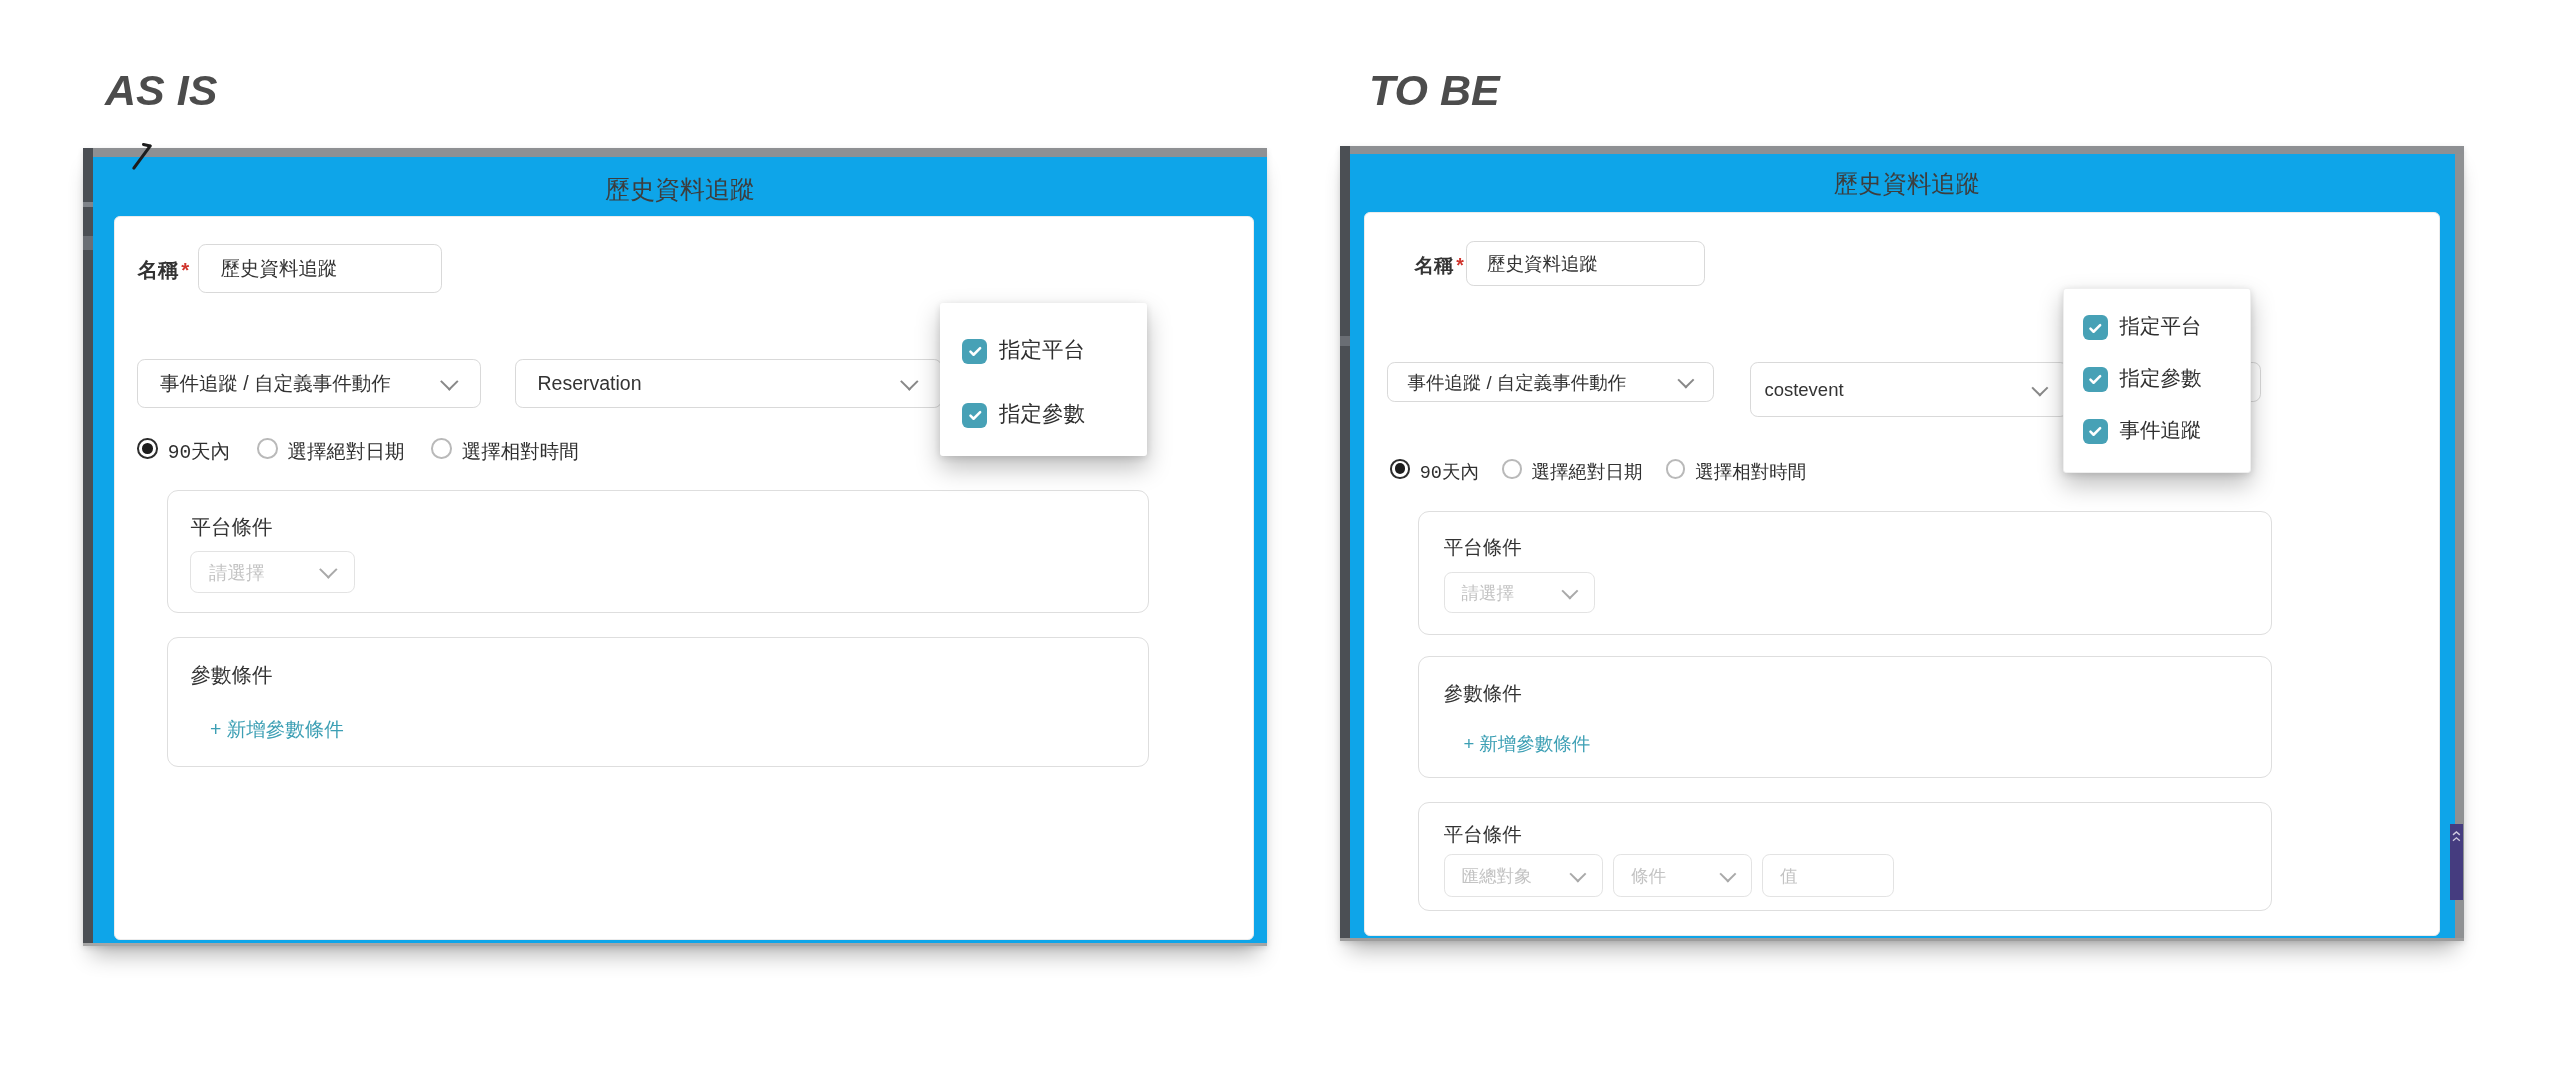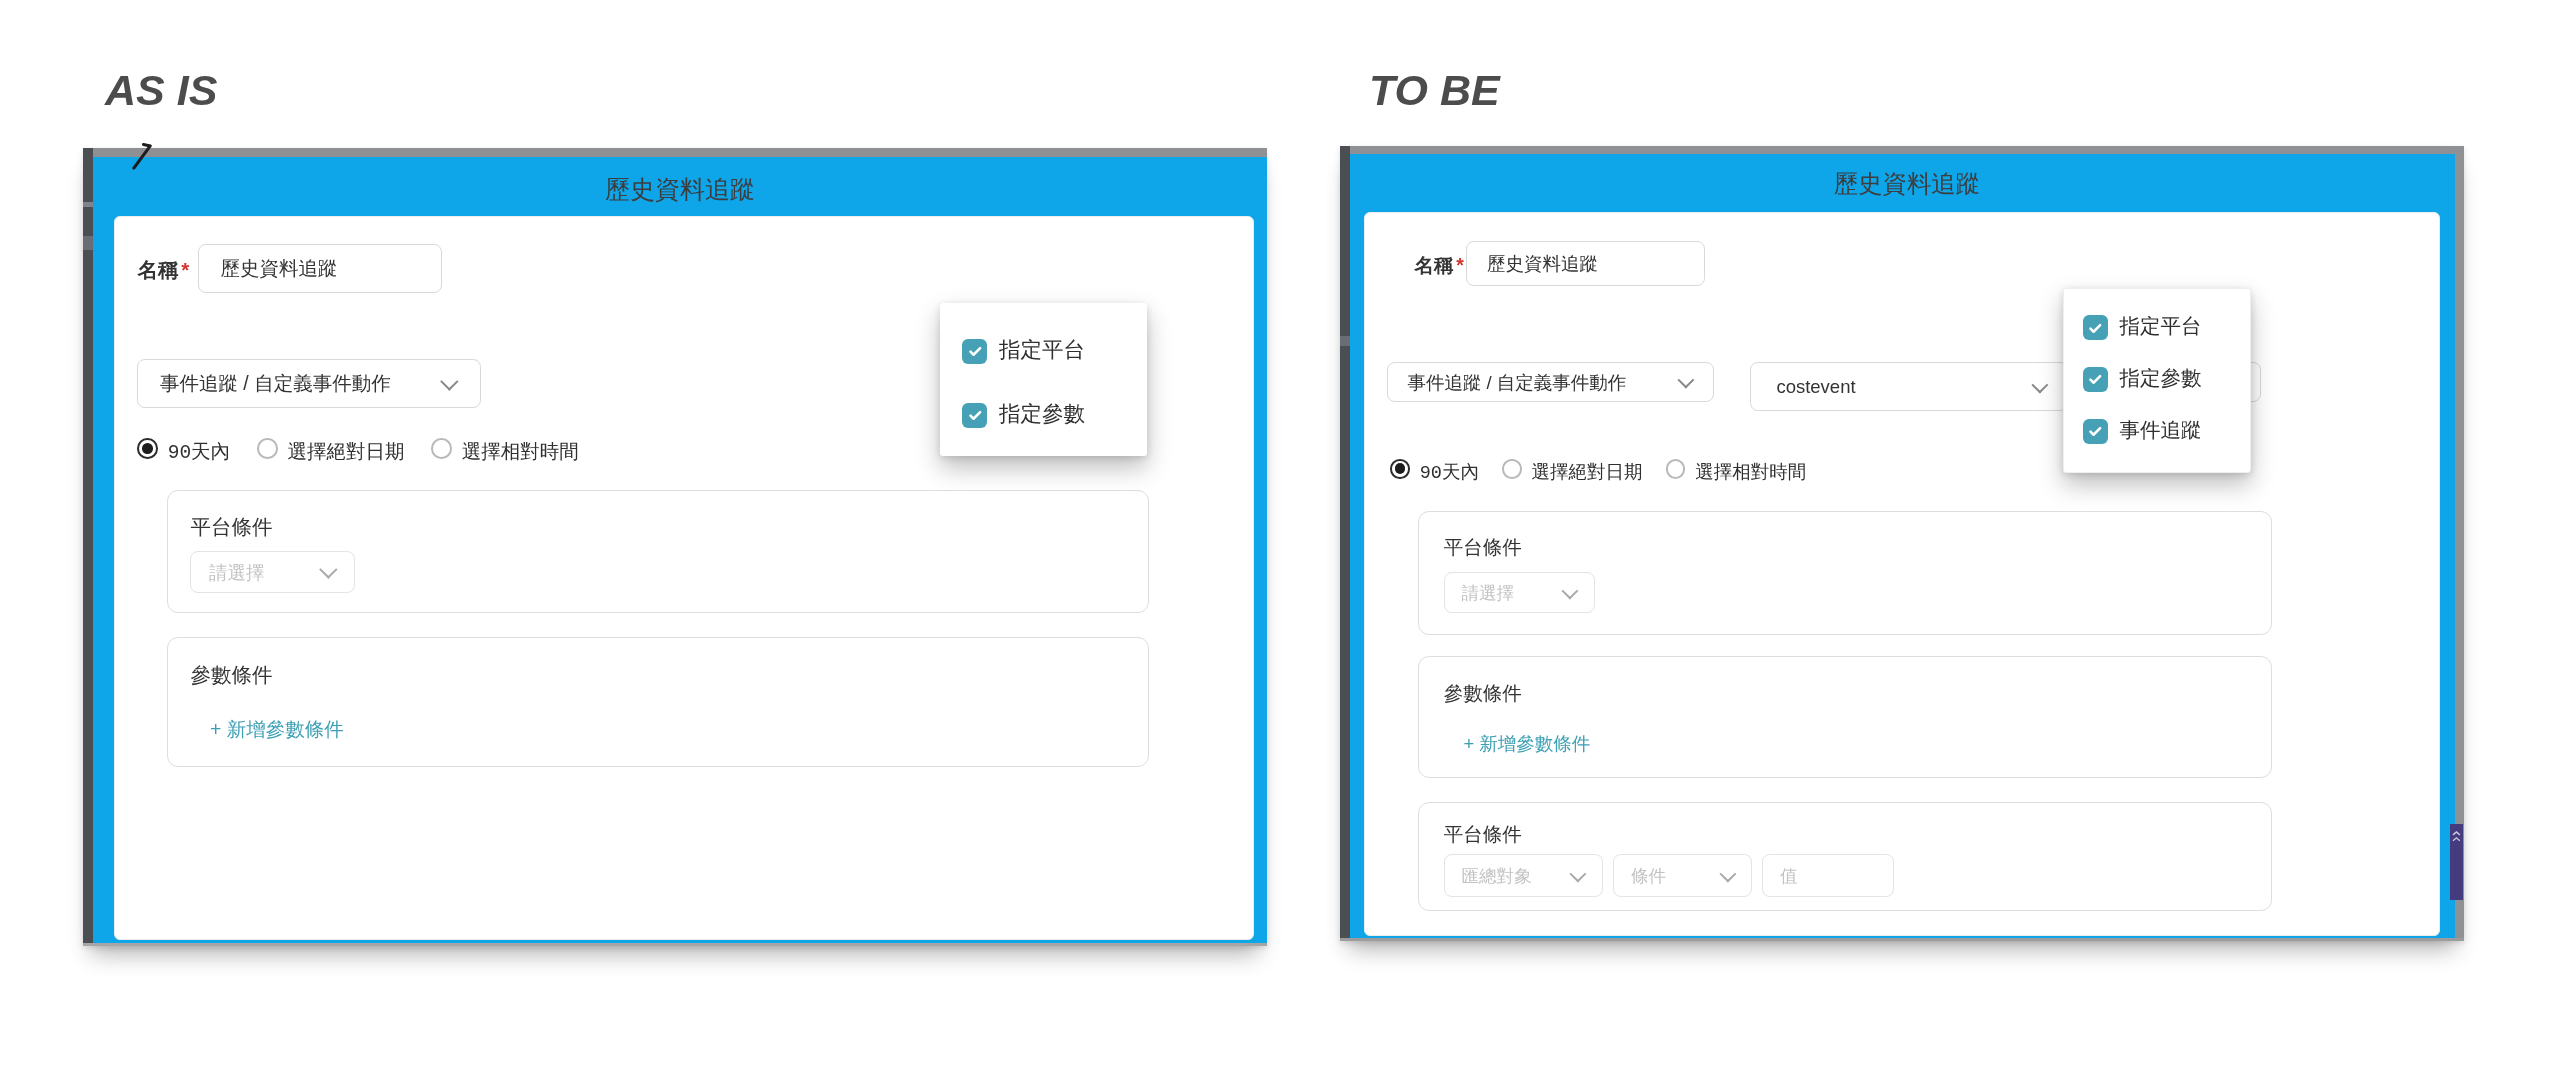--- a/index.html
+++ b/index.html
@@ -76,20 +76,24 @@
         <span class="lbl">名稱</span><span class="req">*</span>
       </div>
       <div class="input" style="left:83px;top:27px;width:244px;height:49px;padding-left:21.5px;font-size:19.5px;">
         <span>歷史資料追蹤</span>
       </div>
 
       <div class="select" style="left:22.4px;top:142px;width:344px;height:49px;padding-left:21.5px;font-size:19.5px;">
         <span>事件追蹤 / 自定義事件動作</span>
         <span class="chev" style="right:25px;"></span>
       </div>
+      <div class="select" style="left:400px;top:142px;width:427px;height:49px;padding-left:21.5px;font-size:19.5px;">
+        <span>Reservation</span>
+        <span class="chev" style="right:25px;"></span>
+      </div>
 
       <div class="popup" style="left:825px;top:86px;width:207px;height:153px;">
         <div class="pop-item" style="top:32px;left:22.4px;">
           <span class="cb">
             <svg width="16.6" height="16.6" viewBox="0 0 24 24">
                 <path d="M5 12.5l4.5 4.5L19 7.5" stroke="#fff" stroke-width="3.6" fill="none" stroke-linecap="round" stroke-linejoin="round"></path>
               </svg>
           </span>
           <span class="pop-lab">指定平台</span>
         </div>
@@ -150,21 +154,21 @@
         <span class="lbl">名稱</span><span class="req">*</span>
       </div>
       <div class="input" style="left:101px;top:28px;width:239px;height:45px;padding-left:19.5px;font-size:18.5px;">
         <span>歷史資料追蹤</span>
       </div>
 
       <div class="select" style="left:21.5px;top:149px;width:327px;height:40px;padding-left:19.5px;font-size:18.5px;">
         <span>事件追蹤 / 自定義事件動作</span>
         <span class="chev" style="right:21.5px;width:9.8px;height:9.8px;margin-top:-7.8px;"></span>
       </div>
-      <div class="select" style="left:385px;top:149px;width:318px;height:49px;padding-left:25px;font-size:18.5px;">
+      <div class="select" style="left:385px;top:149px;width:318px;height:55px;padding-left:13px;font-size:18.5px;">
         <span>costevent</span>
         <span class="chev" style="right:21.5px;width:9.8px;height:9.8px;margin-top:-7.8px;"></span>
       </div>
 
       <div class="select" style="left:724px;top:149px;width:172px;height:40px;z-index:1;"></div>
 
       <div class="popup" style="left:698px;top:75px;width:186px;height:183px;border:1px solid #efefef;">
         <div class="pop-item" style="top:23.4px;left:18.5px;">
           <span class="cb">
             <svg width="16.6" height="16.6" viewBox="0 0 24 24">

